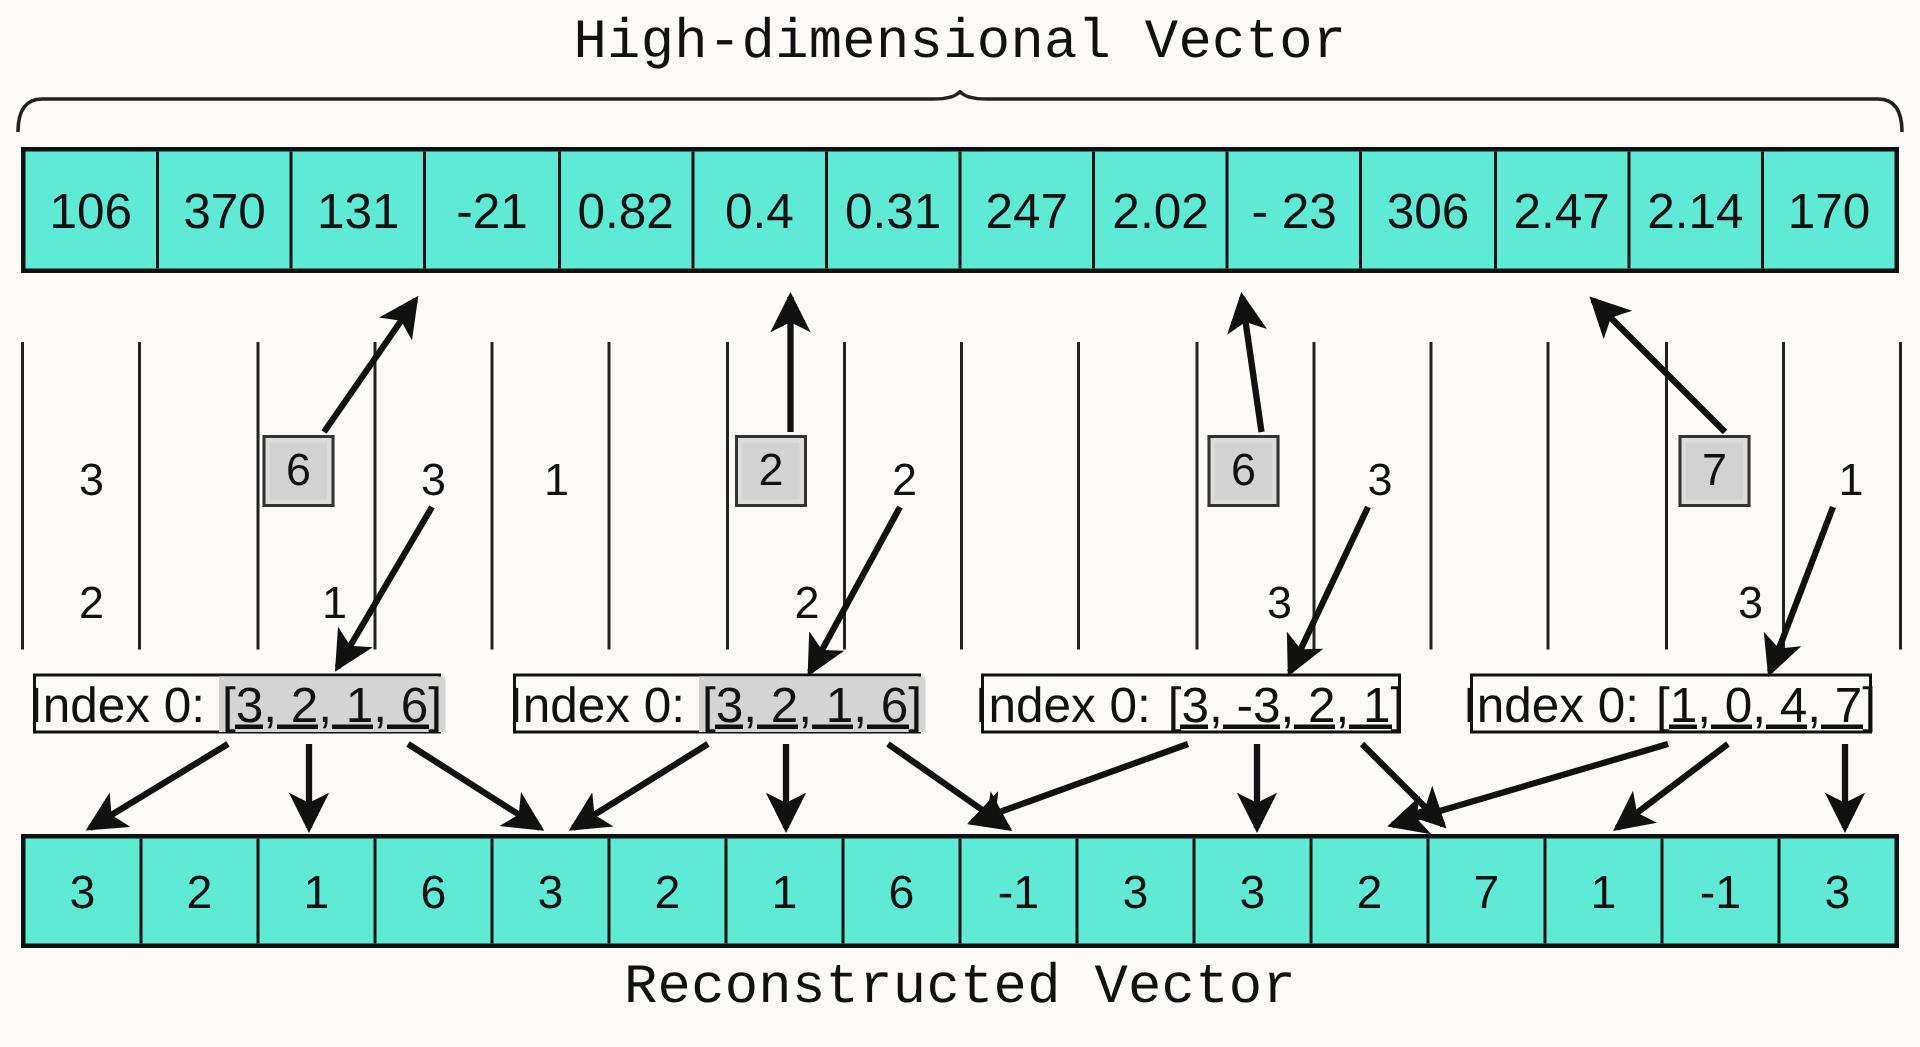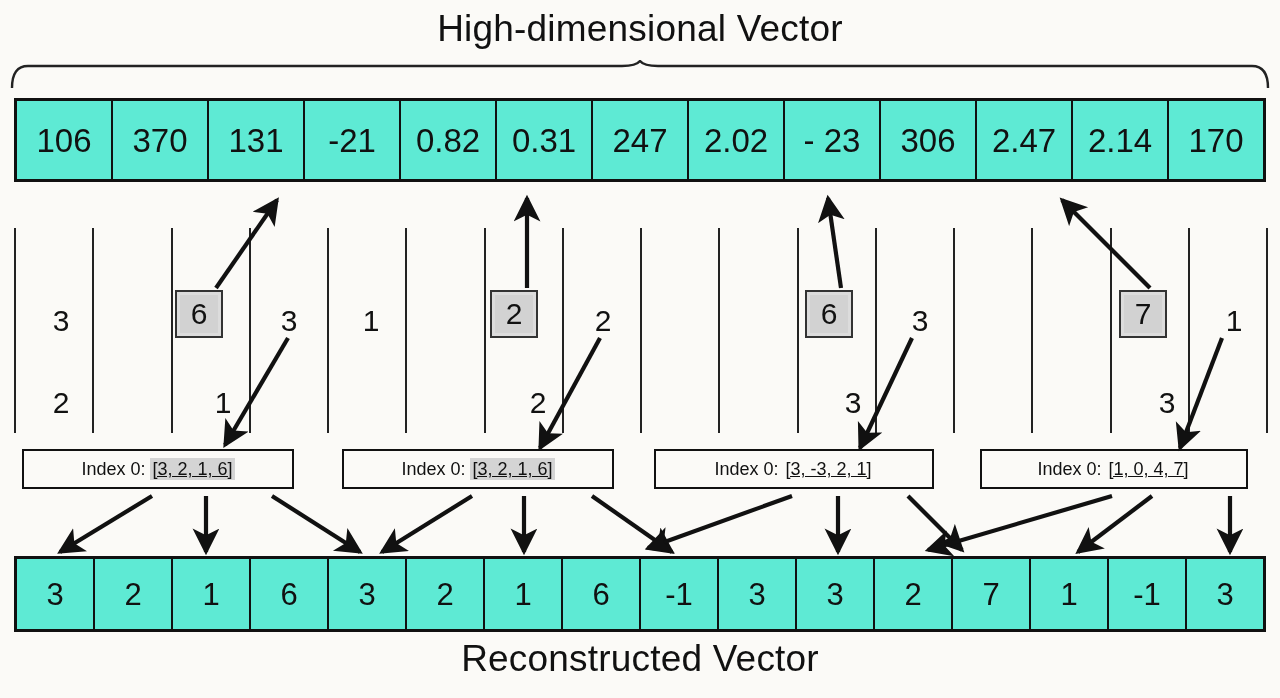--- a/index.html
+++ b/index.html
@@ -12,20 +12,21 @@
     overflow:hidden;
     position:relative;
   }
   #stage{position:absolute;left:0;top:0;width:1280px;height:698px;}
 
   
   .title{
     position:absolute;left:0;width:1280px;text-align:center;
     font-size:37px;font-weight:400;letter-spacing:.2px;color:#111;
     white-space:nowrap;
+    font-family:Liberation Mono, monospace;
   }
   #title-top{top:8px;}
   #title-bottom{top:638px;}
 
   
   #brace{position:absolute;left:10px;top:60px;width:1260px;height:30px;}
 
   
   .vector{
     position:absolute;display:flex;
@@ -64,21 +65,21 @@
     font-size:30px;line-height:1;color:#111;
     box-shadow:inset 0 0 0 3px #dcdcdc;
     box-sizing:border-box;
   }
 
   
   .idx-box{
     position:absolute;height:40px;
     border:2px solid #111;background:#fbfaf7;
     display:flex;align-items:center;justify-content:center;
-    font-size:18px;line-height:1;white-space:nowrap;
+    font-size:33px;line-height:1;white-space:nowrap;
     box-sizing:border-box;
     padding:0 6px;
   }
   .idx-label{color:#111;}
   .idx-arr{color:#111;padding:2px 2px;text-decoration:underline;}
   .idx-arr.hl{background:#d4d4d4;}
 
   
   #arrows{position:absolute;left:0;top:0;width:1280px;height:698px;pointer-events:none;}
 </style>
@@ -93,20 +94,21 @@
   <svg id="brace" viewBox="0 0 1260 30" preserveAspectRatio="none">
     <path d="M2,28 Q2,6 18,6 L612,6 Q626,6 630,1 Q634,6 648,6 L1242,6 Q1258,6 1258,28" fill="none" stroke="#222" stroke-width="2.4" vector-effect="non-scaling-stroke"></path>
   </svg>
 
   <div class="vector" id="top-vector">
       <div class="cell">106</div>
       <div class="cell">370</div>
       <div class="cell">131</div>
       <div class="cell">-21</div>
       <div class="cell">0.82</div>
+      <div class="cell">0.4</div>
       <div class="cell">0.31</div>
       <div class="cell">247</div>
       <div class="cell">2.02</div>
       <div class="cell">- 23</div>
       <div class="cell">306</div>
       <div class="cell">2.47</div>
       <div class="cell">2.14</div>
       <div class="cell">170</div>
     </div>
 

